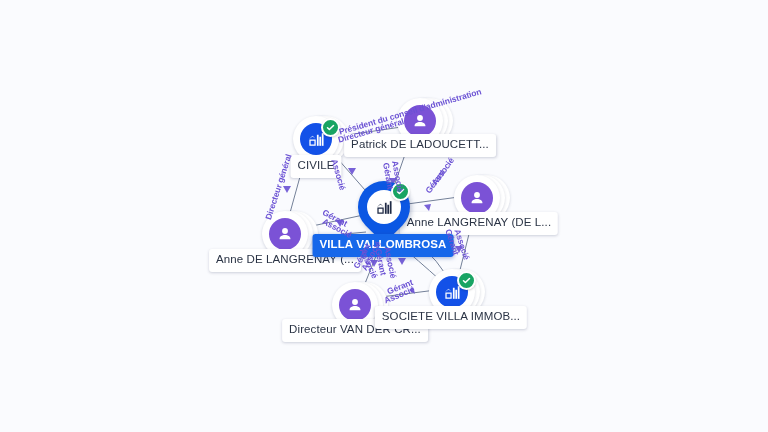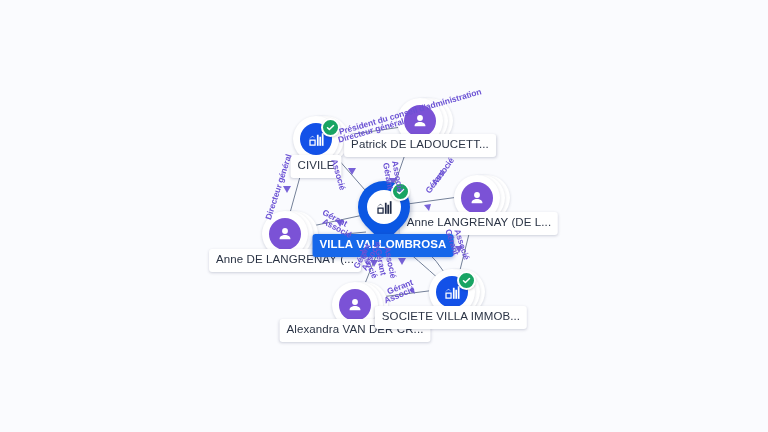--- a/index.html
+++ b/index.html
@@ -229,21 +229,21 @@
       <div class="card c2"></div>
       <div class="card c1"></div>
       <div class="avatar person">
         <svg width="18" height="18" viewBox="0 0 24 24" fill="#ffffff">
           <circle cx="12" cy="8" r="3.9"></circle>
           <path d="M12 13.2c-4.1 0-7.2 2.3-7.2 4.6V19h14.4v-1.2c0-2.3-3.1-4.6-7.2-4.6z"></path>
         </svg>
       </div>
     </div>
   </div>
-  <div class="label" style="left:355px;top:319px;">Alexandra VAN DER CR...</div>
+  <div class="label" style="left:355px;top:319px;">Directeur VAN DER CR...</div>
 
   <div class="node" style="left:452px;top:292px;">
     <div class="stack">
       <div class="card c3"></div>
       <div class="card c2"></div>
       <div class="card c1"></div>
       <div class="avatar company">
         <svg width="19" height="19" viewBox="0 0 24 24" fill="#ffffff">
           <path d="M3 20h8v-8H3v8zm1.6-6.4h4.8v4.8H4.6v-4.8z"></path>
           <path d="M3.2 11.2L7 8.2l3.8 3V11L7 7.4 3.2 10.6z"></path>

